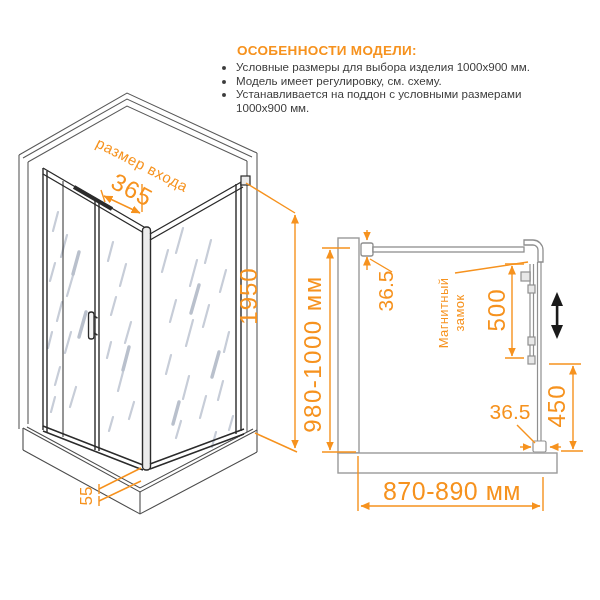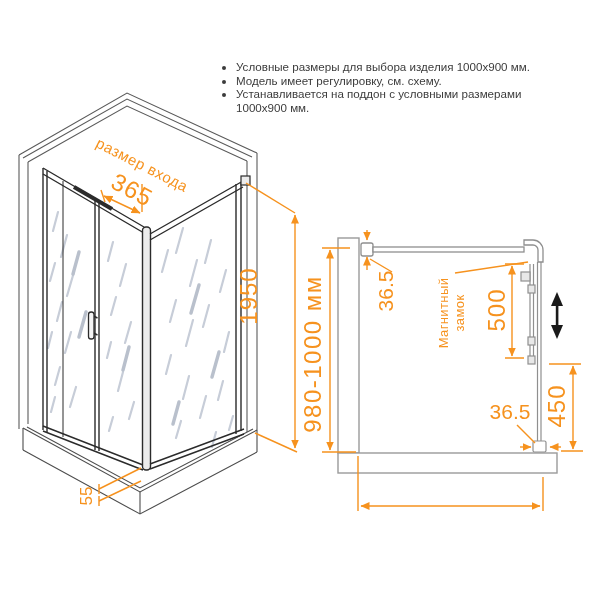--- a/index.html
+++ b/index.html
@@ -21,20 +21,21 @@
        padding:0 0 0 15px;color:#3C3C3C;font-size:11.6px;line-height:13.2px;}
   ul.features li{margin:0 0 0.5px 0;white-space:pre-line;}
   .note{position:absolute;left:202px;top:535px;color:#4A4A4A;font-size:10.8px;letter-spacing:.2px;}
   .lock-lbl{font-size:13px;line-height:16px;letter-spacing:.4px;}
 </style>
 </head>
 <body>
 
 <div class="stage">
 
+  <div class="features-title">ОСОБЕННОСТИ МОДЕЛИ:</div>
   <ul class="features">
     <li>Условные размеры для выбора изделия 1000x900 мм.</li>
     <li>Модель имеет регулировку, см. схему.</li>
     <li>Устанавливается на поддон с условными размерами
 1000x900 мм.</li>
   </ul>
 
   <svg class="draw" width="600" height="600" viewBox="0 0 600 600">
     <defs>
       <marker id="ar" markerUnits="userSpaceOnUse" markerWidth="10" markerHeight="8" refX="8.5" refY="4" orient="auto-start-reverse">
@@ -163,14 +164,15 @@
   <div class="lbl rot-ccw dim-big" style="left:249px;top:296px;">1950</div>
   <div class="lbl rot-ccw" style="left:87px;top:496px;font-size:17px;">55</div>
 
   <div class="lbl rot-ccw dim-long" style="left:313px;top:354px;">980-1000 мм</div>
   <div class="lbl rot-ccw dim-mid" style="left:386px;top:291px;">36.5</div>
   <div class="lbl rot-ccw lock-lbl" style="left:452px;top:313px;">Магнитный
 замок</div>
   <div class="lbl rot-ccw dim-big" style="left:497px;top:310px;">500</div>
   <div class="lbl rot-ccw dim-big" style="left:557px;top:406px;">450</div>
   <div class="lbl dim-mid" style="left:510px;top:412px;">36.5</div>
+  <div class="lbl" style="left:452px;top:491px;font-size:25px;letter-spacing:.5px;">870-890 мм</div>
 
 </div>
 
 </body></html>

